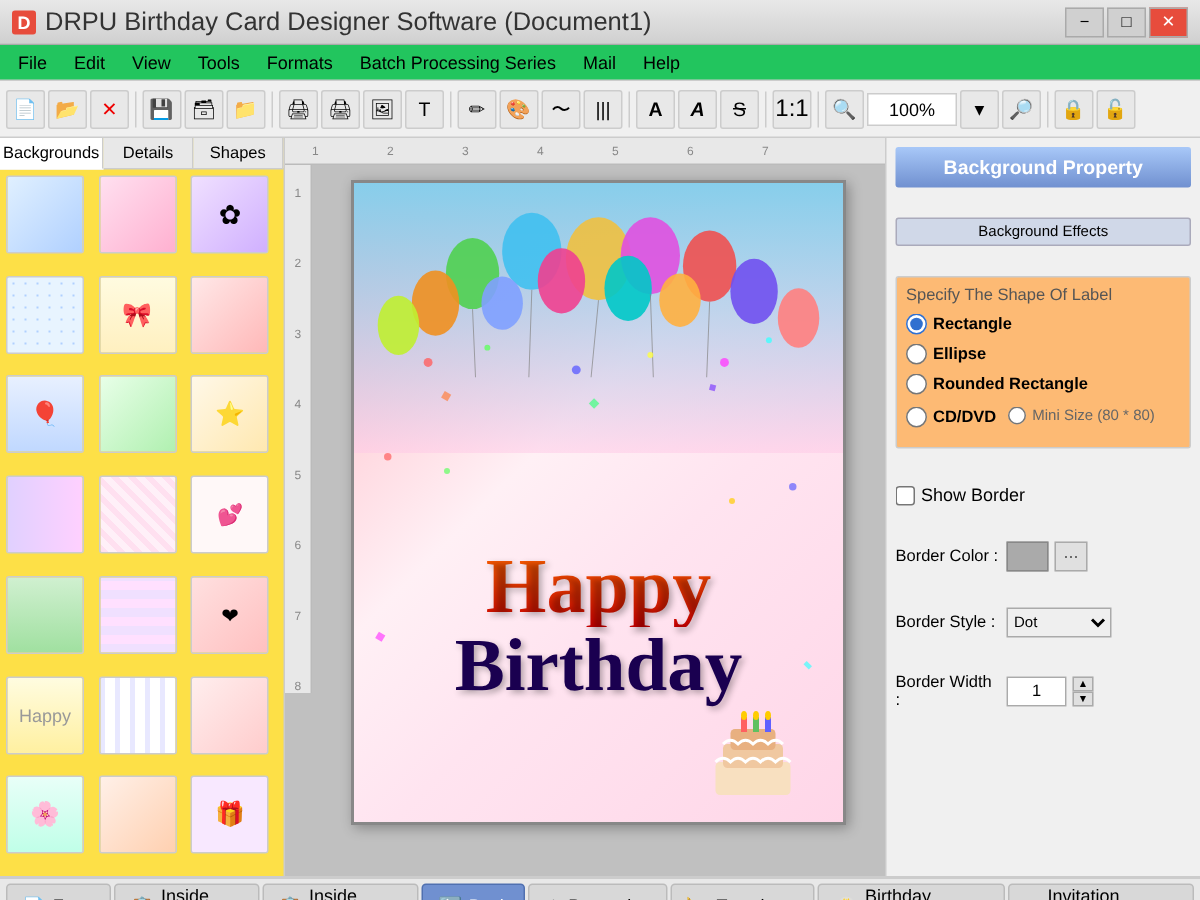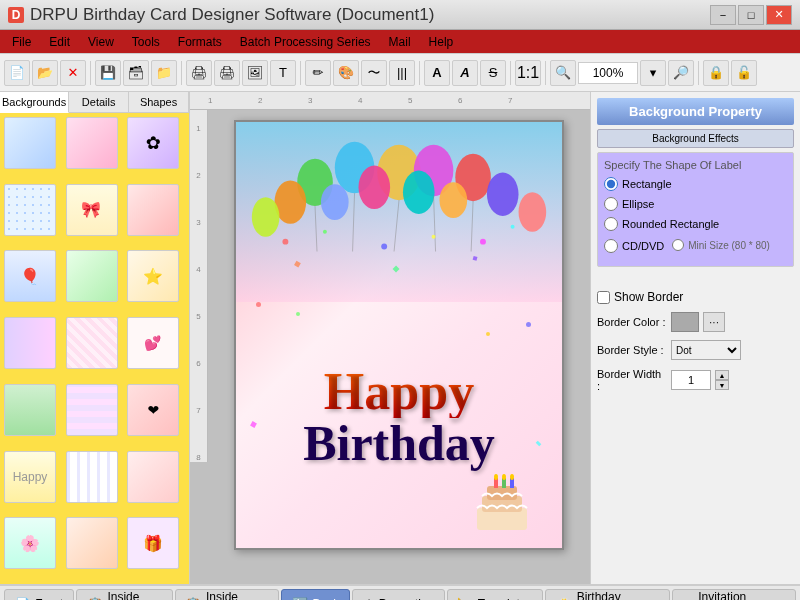--- a/index.html
+++ b/index.html
@@ -17,21 +17,21 @@
     }
     #titlebar-left { display: flex; align-items: center; gap: 6px; }
     #titlebar-icon { width: 16px; height: 16px; background: #e74c3c; border-radius: 2px; display: flex; align-items: center; justify-content: center; color: white; font-size: 10px; font-weight: bold; }
     #titlebar-title { font-size: 17px; color: #333; }
     #titlebar-controls { display: flex; gap: 2px; }
     .title-btn { width: 26px; height: 20px; background: #d0d0d0; border: 1px solid #aaa; display: flex; align-items: center; justify-content: center; cursor: pointer; font-size: 11px; }
     .title-btn.close { background: #e74c3c; color: white; }
 
     
     #menubar {
-      background: #b91c1c;
+      background: #22c55e;
       height: 24px;
       display: flex;
       align-items: center;
       padding: 0 4px;
       border-bottom: 1px solid #ccc;
       gap: 2px;
     }
     .menu-item { padding: 2px 8px; cursor: pointer; border-radius: 2px; }
 
     
@@ -136,39 +136,40 @@
     }
 
     
     #right-panel {
       width: 210px;
       background: #f0f0f0;
       border-left: 1px solid #ccc;
       display: flex;
       flex-direction: column;
       padding: 6px;
+      gap: 16px;
     }
     #prop-title {
       background: linear-gradient(to bottom, #a8c8f8, #7090d0);
       color: white;
       padding: 6px 10px;
       font-size: 13px;
       font-weight: bold;
       text-align: center;
       border-radius: 2px;
       margin-bottom: 4px;
     }
     #prop-tabs { display: flex; margin-bottom: 4px; gap: 2px; }
     .prop-tab { flex: 1; padding: 3px 2px; text-align: center; cursor: pointer; background: #d0d8e8; border: 1px solid #aab; font-size: 10px; border-radius: 2px; }
     .prop-tab.active { background: white; border-bottom: 1px solid white; }
-    .prop-section { border: 1px solid #ccc; background: #c4b5fd; padding: 6px; margin-bottom: 23px; border-radius: 2px; }
+    .prop-section { border: 1px solid #ccc; background: #fdba74; padding: 6px; margin-bottom: 8px; border-radius: 2px; }
     .prop-section-title { font-size: 11px; color: #555; margin-bottom: 6px; }
     .radio-row { display: flex; align-items: center; gap: 4px; margin-bottom: 6px; }
     .radio-input { width: 14px; height: 14px; accent-color: #3070d0; }
-    .radio-label { font-size: 11px; }
+    .radio-label { font-size: 11px; font-weight: bold; }
     .cd-sub { margin-left: 20px; margin-top: 2px; }
     .cd-sub-row { display: flex; align-items: center; gap: 4px; margin-bottom: 3px; }
     .cd-sub-radio { width: 12px; height: 12px; }
     .cd-sub-label { font-size: 10px; color: #666; }
     .border-row { display: flex; align-items: center; gap: 4px; margin-bottom: 8px; }
     .border-label { font-size: 11px; width: 70px; }
     .border-color-box { width: 28px; height: 20px; background: #aaa; border: 1px solid #888; }
     .border-dots-btn { width: 22px; height: 20px; background: #e0e0e0; border: 1px solid #aaa; font-size: 10px; display: flex; align-items: center; justify-content: center; cursor: pointer; }
     .border-style-select { width: 70px; height: 20px; font-size: 10px; border: 1px solid #aaa; }
     .border-width-input { width: 40px; height: 20px; border: 1px solid #aaa; text-align: center; font-size: 11px; }

